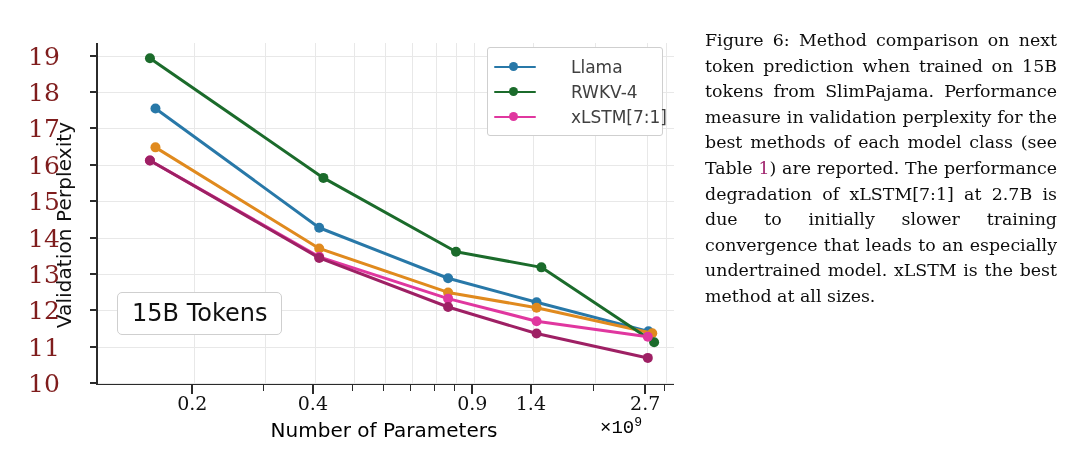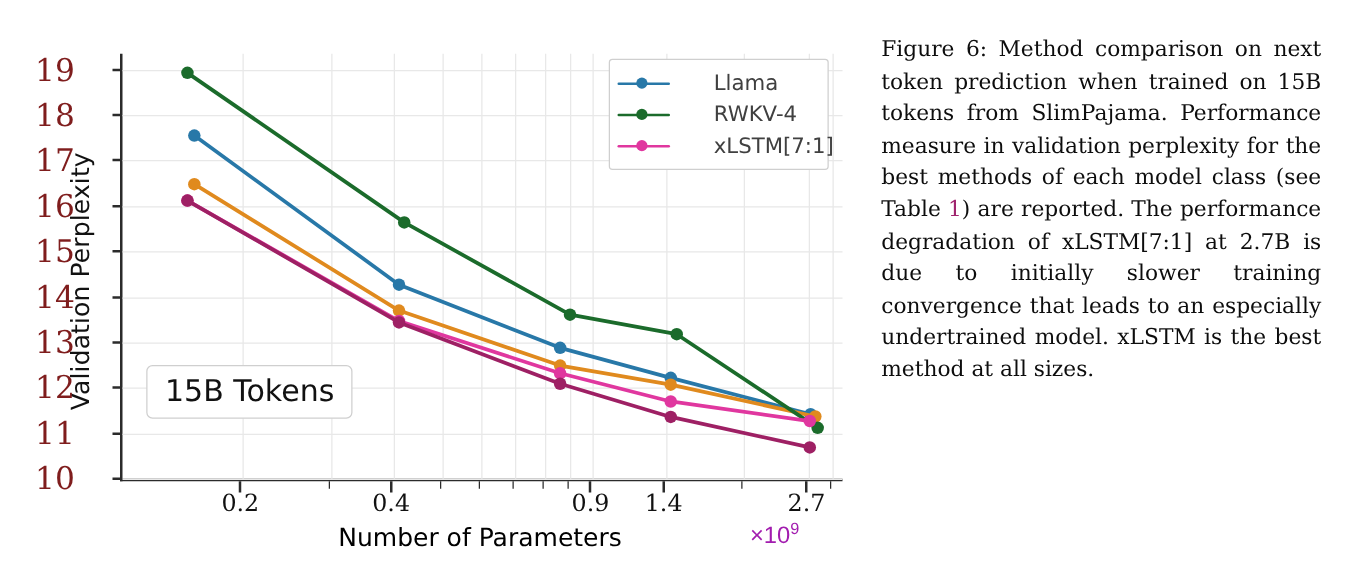--- a/index.html
+++ b/index.html
@@ -105,23 +105,23 @@
     width: 576px;
     text-align: center;
     font-family: "DejaVu Sans", sans-serif;
     font-size: 20px;
     color: #000000;
   }
   #xmultiplier {
     position: absolute;
     left: 600px;
     top: 415px;
-    font-family: Liberation Sans, sans-serif;
+    font-family: Liberation Mono, monospace;
     font-size: 19px;
-    color: #a21caf;
+    color: #000000;
     white-space: nowrap;
   }
   #xmultiplier sup { font-size: 13px; }
 
   
   #legend {
     position: absolute;
     left: 487px;
     top: 47px;
     width: 176px;

